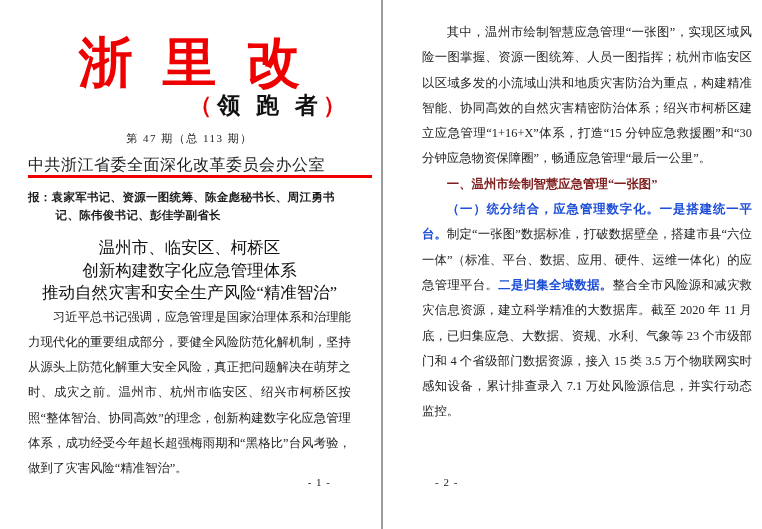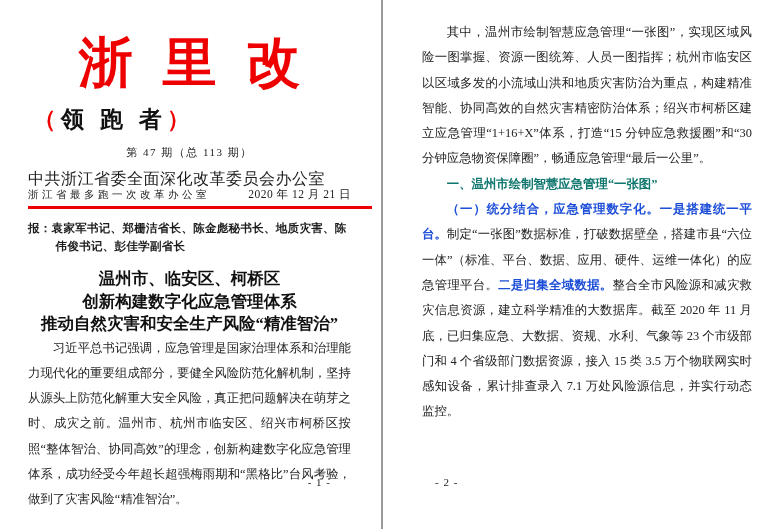--- a/index.html
+++ b/index.html
@@ -17,22 +17,22 @@
 
   
   .masthead-title {
     margin-top: 36px;
     text-align: center;
     font-size: 54px; font-weight: bold; line-height: 1;
     color: #ee0000;
     letter-spacing: 0.55em; text-indent: 0.55em;
   }
   .masthead-subtitle {
-    margin-top: 18px;
-    text-align: left;
+    margin-top: 4px;
+    text-align: right;
     font-size: 23px; font-weight: bold; line-height: 1;
     letter-spacing: 0.22em; text-indent: 0.22em;
     color: #111111;
   }
   .masthead-subtitle .paren { color: #ee0000; }
   .issue-line {
     margin-top: 14px;
     text-align: center;
     font-size: 11px; letter-spacing: 1.5px;
   }
@@ -52,35 +52,35 @@
     font-weight: bold;
     font-size: 11.5px; line-height: 17.5px;
     padding-left: 2.4em; text-indent: -2.4em;
     letter-spacing: 0.3px;
   }
 
   
   .article-title {
     margin-top: 13px;
     text-align: center;
-    font-weight: bold;
+    font-weight: normal;
     font-size: 16.5px; line-height: 22.5px;
     color: #111111;
   }
 
   
   .body-para {
     margin: 0;
     font-size: 12.4px; line-height: 25.3px;
     text-align: justify;
     text-indent: 2em;
     color: #222222;
   }
   .page-left .lead-para { }
-  .heading-para { font-weight: bold; color: #0f766e; }
+  .heading-para { font-weight: bold; color: #7f1d1d; }
   .b { font-weight: bold; color: #1d4ed8; }
 
   
   .page-num {
     position: absolute; bottom: 41px;
     font-size: 11px; letter-spacing: 1px;
   }
   .pn-right { right: 50px; }
   .pn-left  { left: 52px; }
 </style>
@@ -94,29 +94,25 @@
     <div class="masthead-title">浙里改</div>
 
     <div class="masthead-subtitle">
       <span class="paren">（</span><span>领 跑 者</span><span class="paren">）</span>
     </div>
 
     <div class="issue-line">第 47 期（总 113 期）</div>
 
     <div class="org-block">
       <div class="org-line1">中共浙江省委全面深化改革委员会办公室</div>
-      <div class="org-row">
-        <span class="org-line2">浙江省最多跑一次改革办公室</span>
-        <span class="org-date">2020 年 12 月 21 日</span>
-      </div>
       <div class="red-rule"></div>
     </div>
 
     <div class="recipients">
-      <span>报：</span><span>袁家军书记、郑栅洁省长、陈金彪秘书长、地质灾害、陈伟俊书记、彭佳学副省长</span>
+      <span>报：</span><span>袁家军书记、资源一图统筹、陈金彪秘书长、周江勇书记、陈伟俊书记、彭佳学副省长</span>
     </div>
 
     <div class="article-title">
       <div>温州市、临安区、柯桥区</div>
       <div>创新构建数字化应急管理体系</div>
       <div>推动自然灾害和安全生产风险“精准智治”</div>
     </div>
 
     <p class="body-para lead-para">习近平总书记强调，应急管理是国家治理体系和治理能力现代化的重要组成部分，要健全风险防范化解机制，坚持从源头上防范化解重大安全风险，真正把问题解决在萌芽之时、成灾之前。温州市、杭州市临安区、绍兴市柯桥区按照“整体智治、协同高效”的理念，创新构建数字化应急管理体系，成功经受今年超长超强梅雨期和“黑格比”台风考验，做到了灾害风险“精准智治”。</p>
 

